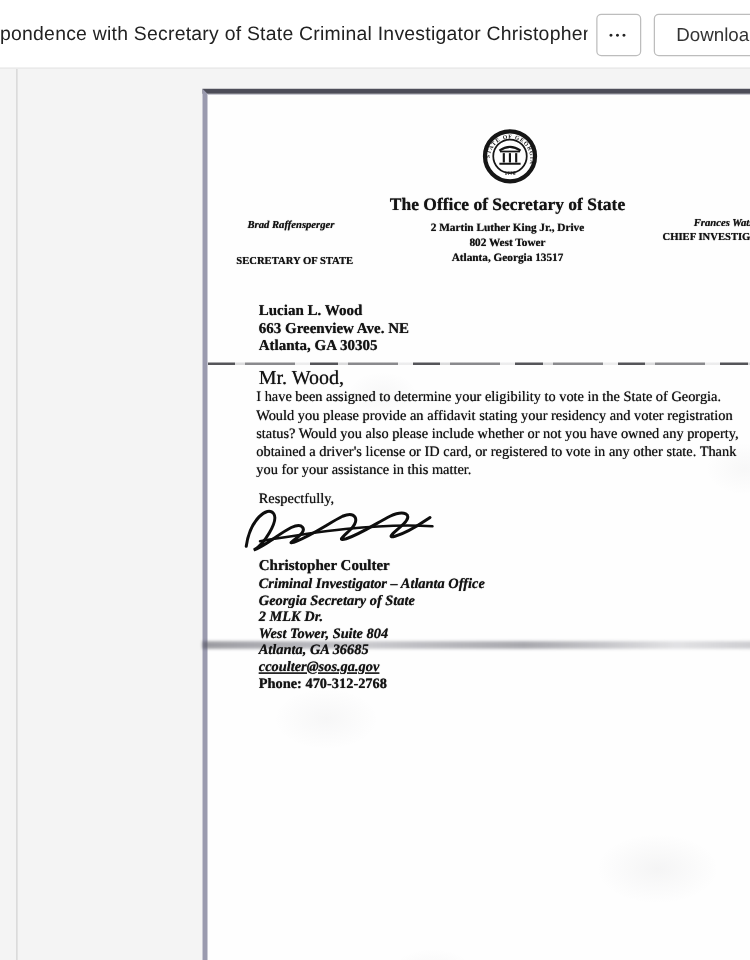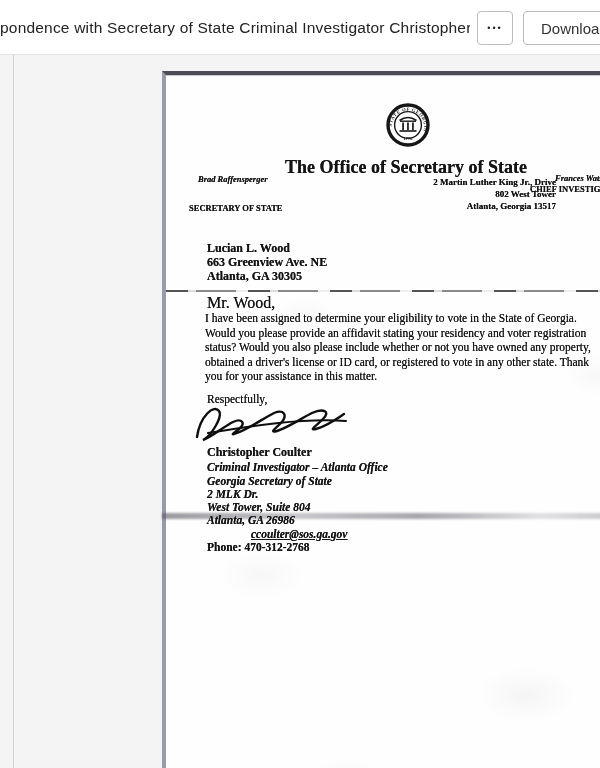--- a/index.html
+++ b/index.html
@@ -57,24 +57,24 @@
       radial-gradient(45px 30px at 430px 300px, rgba(70,70,80,0.035), transparent 70%),
       radial-gradient(80px 45px at 300px 880px, rgba(70,70,80,0.04), transparent 70%),
       radial-gradient(40px 25px at 140px 240px, rgba(70,70,80,0.035), transparent 70%);
   }
   .letter { position: absolute; inset: 0; color: #141414; font-family: "Liberation Serif", serif; }
   .letter .t { position: absolute; text-shadow: 0 0 0.6px rgba(10,10,10,0.85); }
   
   .seal { position: absolute; left: 218px; top: 24px; width: 48px; height: 52px; }
   .office-title {
     left: 90px; top: 82px; width: 300px; text-align: center;
-    font-size: 18px; font-weight: bold;
+    font-size: 14px; font-weight: bold;
   }
   .office-addr {
-    left: 90px; top: 101px; width: 300px; text-align: right;
+    left: 90px; top: 101px; width: 300px; text-align: center;
     font-size: 9px; font-weight: bold; line-height: 12px;
   }
   .officer-name  { font-size: 8.5px; font-weight: bold; font-style: italic; white-space: nowrap; }
   .officer-title { font-size: 8.5px; font-weight: bold; white-space: nowrap; }
   .off-l-name  { left: 32px;  top: 99px; }
   .off-l-title { left: 23px;  top: 110px; margin-top: 18px; }
   .off-r-name  { left: 389px; top: 98px; }
   .off-r-title { left: 364px; top: 109px; }
   
   .recipient { left: 41px; top: 166px; font-size: 12px; line-height: 14px; font-weight: bold; }
@@ -96,21 +96,21 @@
   .salutation { left: 41px; top: 219px; font-size: 16px; }
   .body-par {
     left: 39px; top: 236px; width: 386px;
     font-size: 11.5px; line-height: 14.6px;
   }
   .closing { left: 41px; top: 318px; font-size: 11.5px; font-family: Liberation Serif, serif; }
   .signature-svg { position: absolute; left: 24px; top: 325px; width: 160px; height: 45px; }
   .signer-block { left: 41px; top: 371px; font-size: 11.5px; line-height: 13.3px; }
   .signer-name { font-size: 12px; font-weight: bold; margin-bottom: 2px; }
   .signer-line { font-style: italic; font-weight: bold; }
-  .signer-email { font-style: italic; font-weight: bold; text-decoration: underline; margin-left: 44px; }
+  .signer-email { font-style: italic; font-weight: bold; text-decoration: underline; }
   .signer-phone { font-weight: bold; }
 </style>
 </head>
 <body>
 
 <div class="topbar">
   <div class="topbar-title">pondence with Secretary of State Criminal Investigator Christopher Co...</div>
   <div class="btn btn-more">
     <span>•••</span>
   </div>
@@ -174,20 +174,20 @@
           <path d="M18,33 C60,26 112,18 156,21" stroke-width="2"></path>
         </g>
       </svg>
 
       <div class="t signer-block">
         <div class="signer-name">Christopher Coulter</div>
         <div class="signer-line">Criminal Investigator – Atlanta Office</div>
         <div class="signer-line">Georgia Secretary of State</div>
         <div class="signer-line">2 MLK Dr.</div>
         <div class="signer-line">West Tower, Suite 804</div>
-        <div class="signer-line">Atlanta, GA 26986</div>
+        <div class="signer-line">Atlanta, GA 36685</div>
         <div class="signer-email">ccoulter@sos.ga.gov</div>
         <div class="signer-phone">Phone: 470-312-2768</div>
       </div>
 
     </div>
   </div>
 </div>
 
 </body></html>

